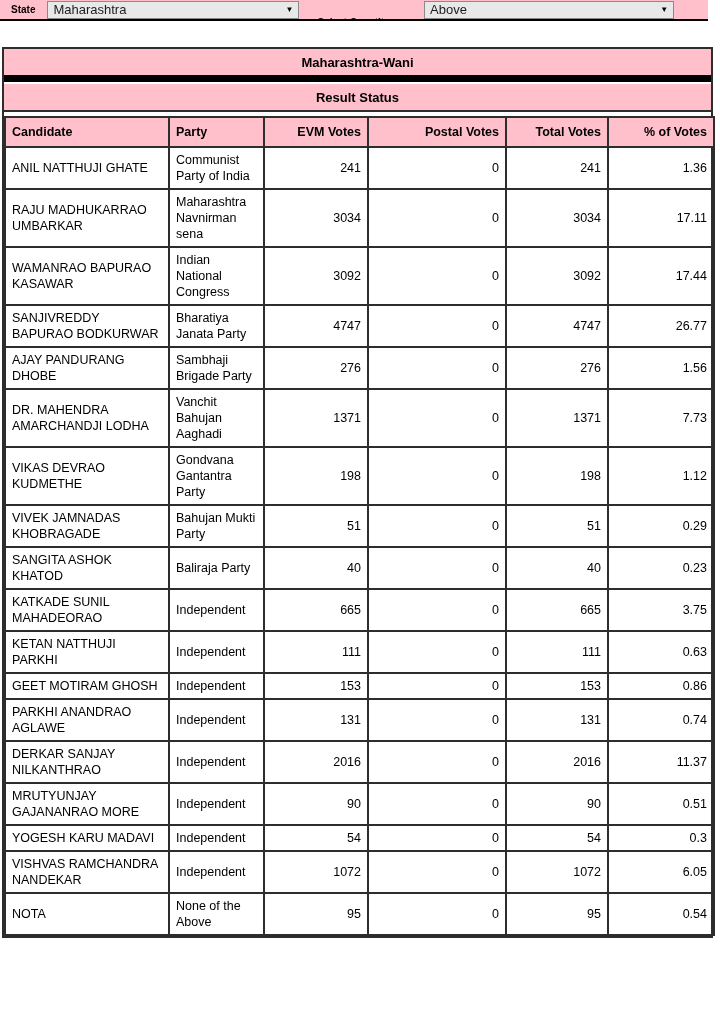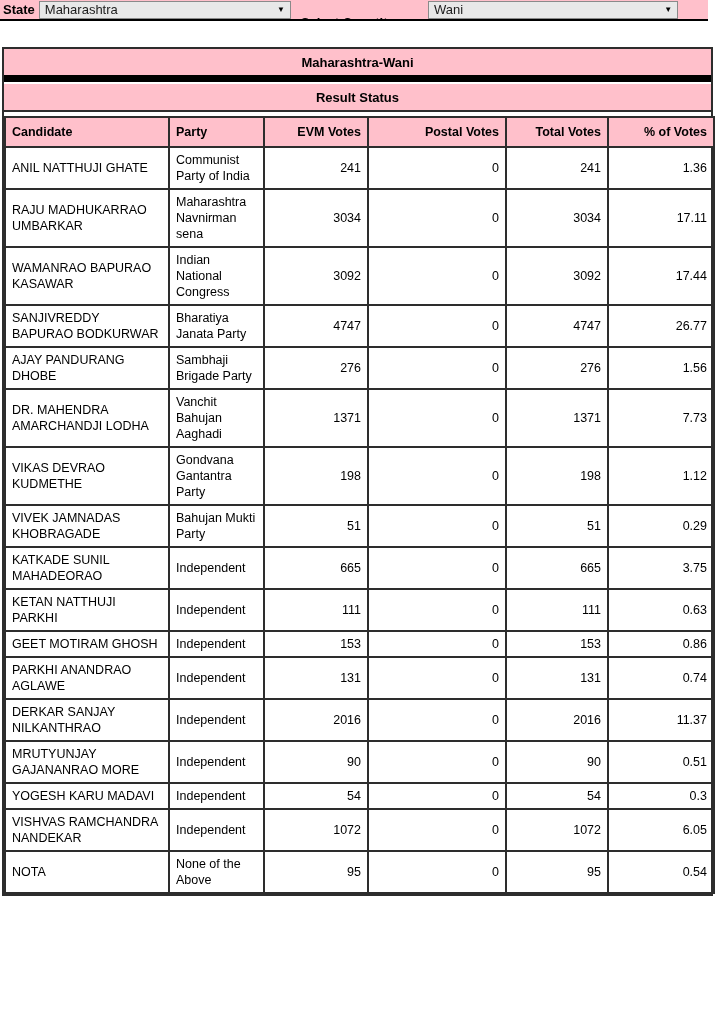--- a/index.html
+++ b/index.html
@@ -16,22 +16,22 @@
     width: 708px;
     height: 21px;
     background: #ffc0cb;
     border-bottom: 2px solid #000;
     display: flex;
     align-items: center;
     overflow: hidden;
   }
   .topbar .lbl {
     font-weight: bold;
-    font-size: 13px;
-    padding: 0 3px;
+    font-size: 10px;
+    padding: 0 11px;
     white-space: nowrap;
   }
   .select {
     height: 18px;
     background: #e8e8e8;
     border: 1px solid #8a8a8a;
     display: flex;
     align-items: center;
     justify-content: space-between;
     padding: 0 5px;
@@ -89,21 +89,21 @@
 <body>
 
 <div class="topbar">
   <span class="lbl">State</span>
   <div class="select state">
     <span>Maharashtra</span>
     <span class="arrow">▼</span>
   </div>
   <span class="lbl second">Select Constituency</span>
   <div class="select constituency">
-    <span>Wani</span>
+    <span>Above</span>
     <span class="arrow">▼</span>
   </div>
 </div>
 
 <div class="panel">
   <div class="banner title">Maharashtra-Wani</div>
   <div class="banner subtitle">Result Status</div>
 
   <table class="results">
     <colgroup>
@@ -183,20 +183,28 @@
         </tr>
         <tr>
           <td class="txt">VIVEK JAMNADAS KHOBRAGADE</td>
           <td class="txt">Bahujan Mukti Party</td>
           <td class="num">51</td>
           <td class="num">0</td>
           <td class="num">51</td>
           <td class="num">0.29</td>
         </tr>
         <tr>
+          <td class="txt">SANGITA ASHOK KHATOD</td>
+          <td class="txt">Baliraja Party</td>
+          <td class="num">40</td>
+          <td class="num">0</td>
+          <td class="num">40</td>
+          <td class="num">0.23</td>
+        </tr>
+        <tr>
           <td class="txt">KATKADE SUNIL MAHADEORAO</td>
           <td class="txt">Independent</td>
           <td class="num">665</td>
           <td class="num">0</td>
           <td class="num">665</td>
           <td class="num">3.75</td>
         </tr>
         <tr>
           <td class="txt">KETAN NATTHUJI PARKHI</td>
           <td class="txt">Independent</td>

